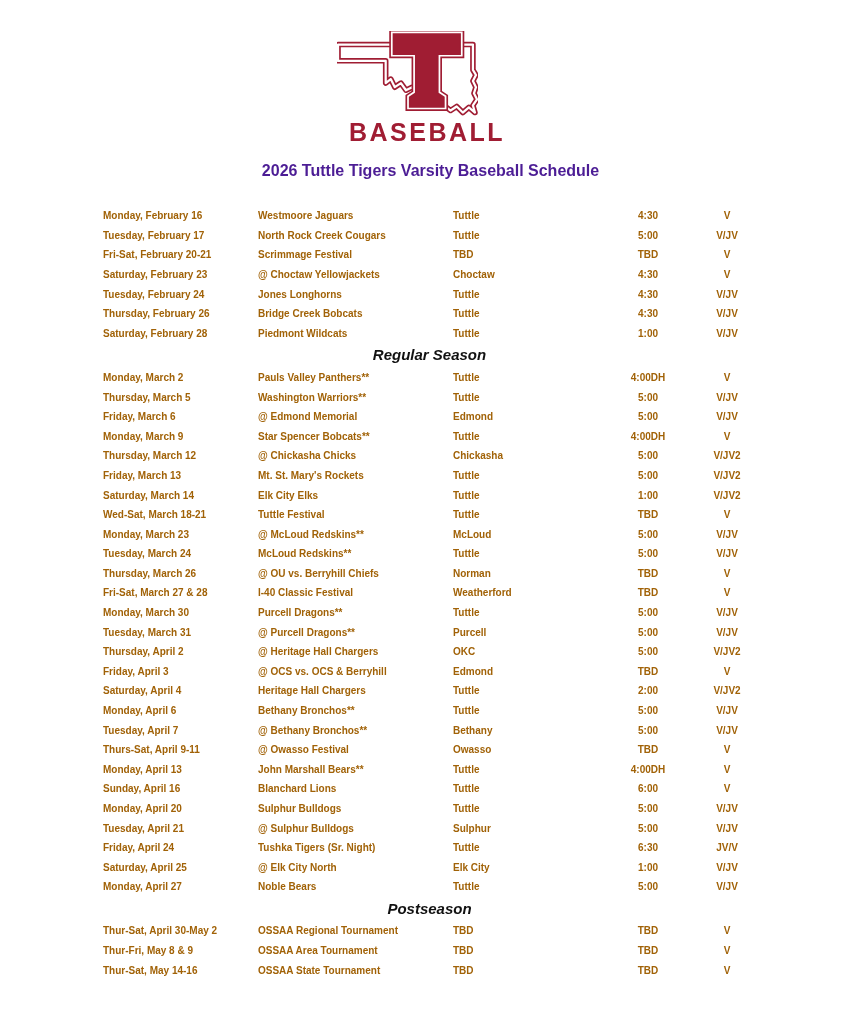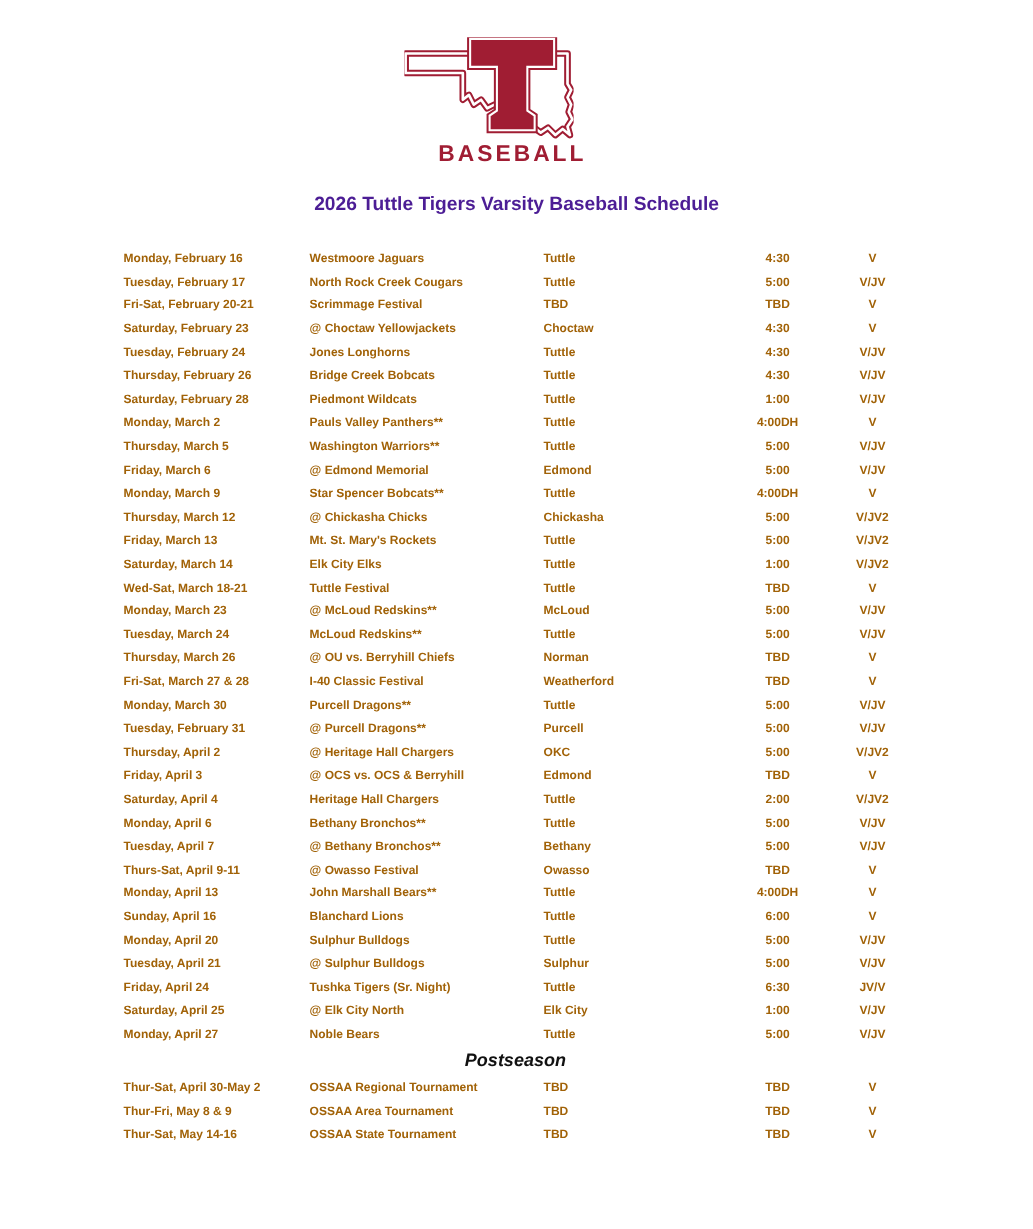--- a/index.html
+++ b/index.html
@@ -19,21 +19,21 @@
     top: 31px;
     width: 141px;
     height: 86px;
   }
   #wordmark {
     position: absolute;
     top: 118px;
     left: 427px;
     transform: translateX(-50%);
     color: var(--crimson);
-    font-size: 19px;
+    font-size: 25px;
     font-weight: 700;
     letter-spacing: 2.5px;
     white-space: nowrap;
   }
   #title {
     position: absolute;
     top: 162px;
     left: 0;
     width: 861px;
     text-align: center;
@@ -139,20 +139,21 @@
       <div class="cell cell-time">4:30</div>
       <div class="cell cell-level">V/JV</div>
     </div>
     <div class="row">
       <div class="cell cell-date">Saturday, February 28</div>
       <div class="cell cell-opponent">Piedmont Wildcats</div>
       <div class="cell cell-location">Tuttle</div>
       <div class="cell cell-time">1:00</div>
       <div class="cell cell-level">V/JV</div>
     </div>
+    <div class="section-header">Regular Season</div>
     <div class="row">
       <div class="cell cell-date">Monday, March 2</div>
       <div class="cell cell-opponent">Pauls Valley Panthers**</div>
       <div class="cell cell-location">Tuttle</div>
       <div class="cell cell-time">4:00DH</div>
       <div class="cell cell-level">V</div>
     </div>
     <div class="row">
       <div class="cell cell-date">Thursday, March 5</div>
       <div class="cell cell-opponent">Washington Warriors**</div>
@@ -231,21 +232,21 @@
       <div class="cell cell-level">V</div>
     </div>
     <div class="row">
       <div class="cell cell-date">Monday, March 30</div>
       <div class="cell cell-opponent">Purcell Dragons**</div>
       <div class="cell cell-location">Tuttle</div>
       <div class="cell cell-time">5:00</div>
       <div class="cell cell-level">V/JV</div>
     </div>
     <div class="row">
-      <div class="cell cell-date">Tuesday, February 31</div>
+      <div class="cell cell-date">Tuesday, March 31</div>
       <div class="cell cell-opponent">@ Purcell Dragons**</div>
       <div class="cell cell-location">Purcell</div>
       <div class="cell cell-time">5:00</div>
       <div class="cell cell-level">V/JV</div>
     </div>
     <div class="row">
       <div class="cell cell-date">Thursday, April 2</div>
       <div class="cell cell-opponent">@ Heritage Hall Chargers</div>
       <div class="cell cell-location">OKC</div>
       <div class="cell cell-time">5:00</div>

